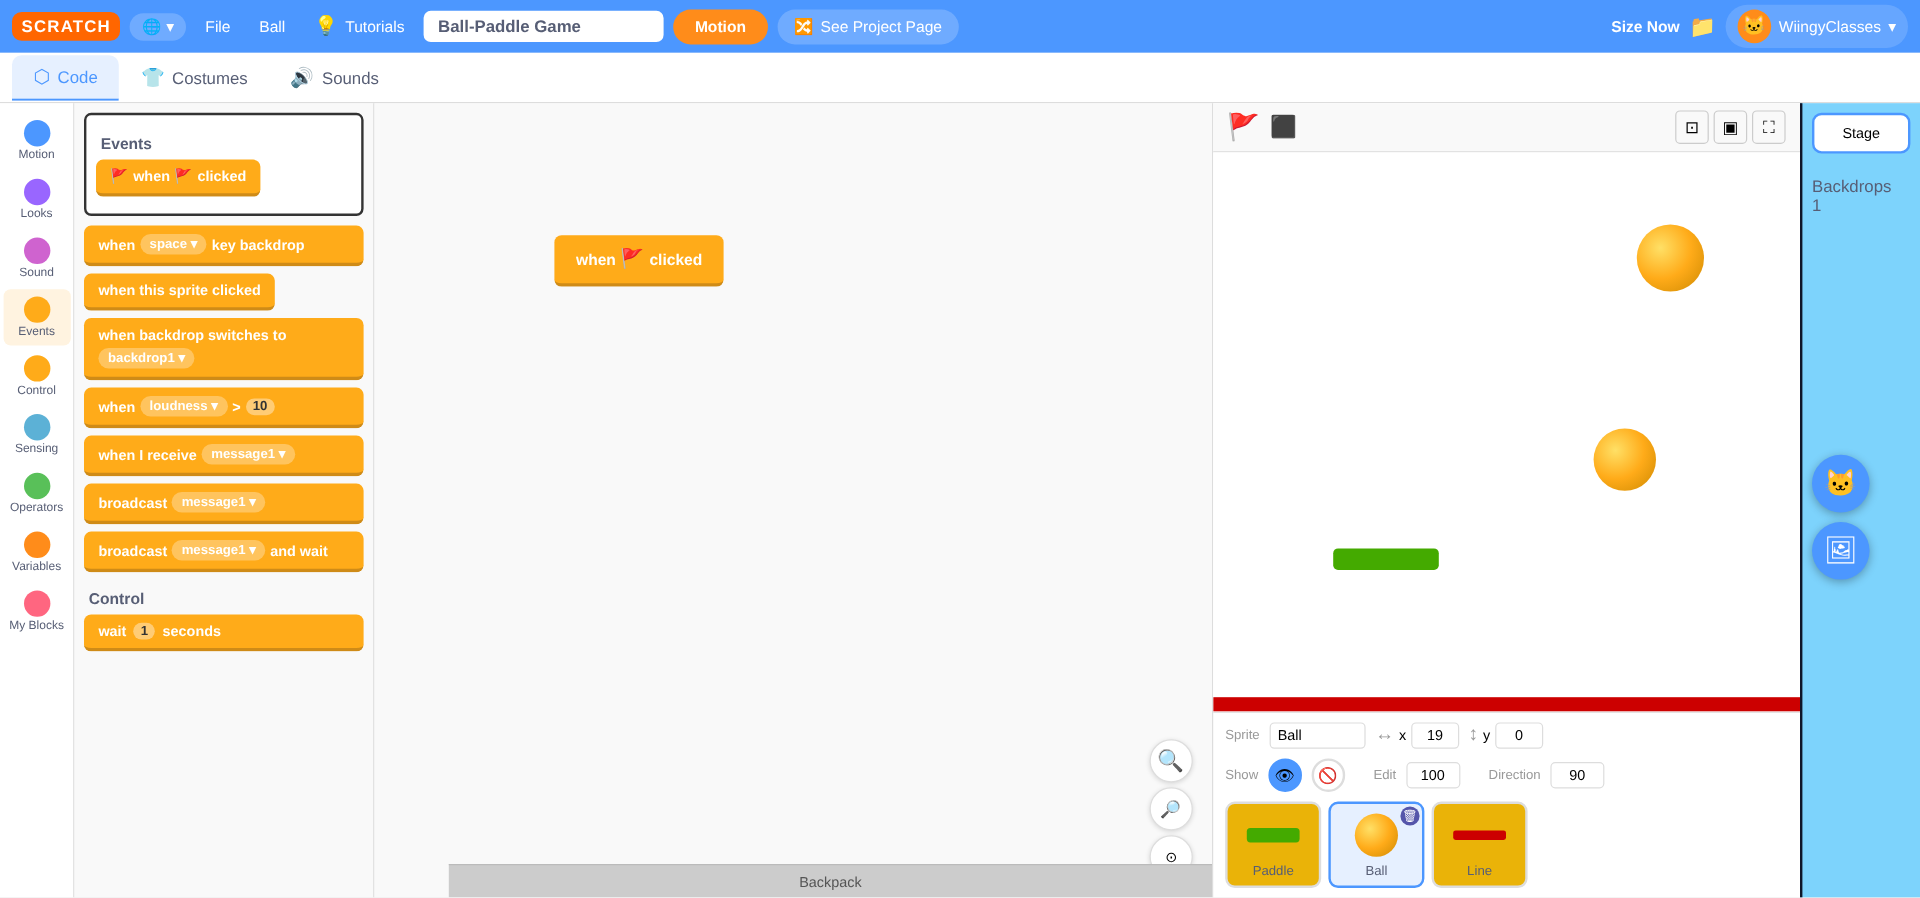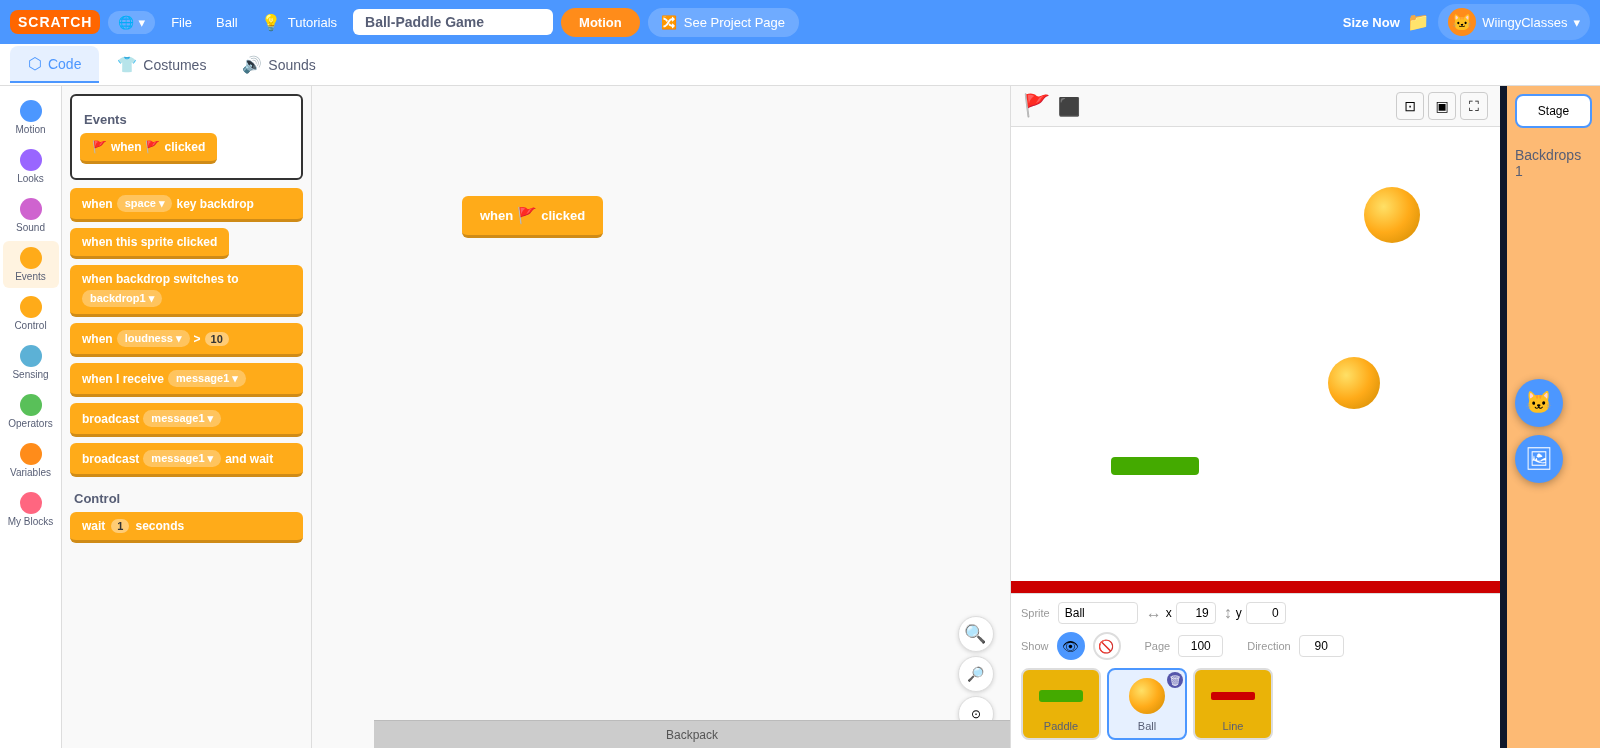--- a/index.html
+++ b/index.html
@@ -173,21 +173,21 @@
       display: flex; align-items: center; gap: 8px; margin-bottom: 8px; flex-wrap: wrap;
     }
     .sprite-label { font-size: 11px; color: #999; }
     .sprite-name-input {
       border: 1px solid #ddd; border-radius: 4px; padding: 3px 6px;
       font-size: 12px; width: 80px;
     }
     .sprite-coord { display: flex; align-items: center; gap: 4px; font-size: 12px; }
     .coord-input {
       border: 1px solid #ddd; border-radius: 4px; padding: 3px 6px;
-      font-size: 12px; width: 40px; text-align: right;
+      font-size: 12px; width: 40px; text-align: center;
     }
     .sprite-show-row {
       display: flex; align-items: center; gap: 8px; margin-bottom: 8px;
     }
     .show-eye-btn {
       background: #4C97FF; border-radius: 50%; width: 28px; height: 28px;
       display: flex; align-items: center; justify-content: center; cursor: pointer;
       border: 2px solid #4C97FF;
     }
     .hide-eye-btn {
@@ -217,21 +217,21 @@
     .sprite-thumb-name { font-size: 11px; color: #575e75; }
     .sprite-delete-btn {
       position: absolute; top: 2px; right: 2px;
       background: #5555AA; border-radius: 50%; width: 16px; height: 16px;
       display: flex; align-items: center; justify-content: center;
       cursor: pointer; border: none; color: white; font-size: 10px;
     }
 
     
     #stage-tab-area {
-      width: 100px; background: #fdba74; border-left: 7px solid #0f172a;
+      width: 100px; background: #7dd3fc; border-left: 2px solid #0f172a;
       display: flex; flex-direction: column; padding: 8px;
     }
     .stage-tab-btn {
       border: 2px solid #ddd; border-radius: 8px; padding: 8px;
       cursor: pointer; background: white; text-align: center; font-size: 12px;
       margin-bottom: 4px;
     }
     .stage-tab-btn.active { border-color: #4C97FF; }
     .backdrops-info { font-size: 14px; color: #575e75; margin-top: 15px; }
 
@@ -521,21 +521,21 @@
         </div>
       </div>
       <div class="sprite-show-row">
         <span class="sprite-label">Show</span>
         <button class="show-eye-btn">
           <span>👁</span>
         </button>
         <button class="hide-eye-btn">
           <span style="font-size:13px; color:#999;">🚫</span>
         </button>
-        <span class="sprite-label" style="margin-left:16px;">Page</span>
+        <span class="sprite-label" style="margin-left:16px;">Edit</span>
         <input class="size-field" type="text" value="100" style="">
         <span class="sprite-label" style="margin-left:16px;">Direction</span>
         <input class="dir-field" type="text" value="90" style="">
       </div>
 
       <div id="sprite-thumbs">
 
         <div class="sprite-thumb">
           <div class="sprite-thumb-img">
             <div style="width:44px; height:12px; background:#44AA00; border-radius:3px;"></div>

